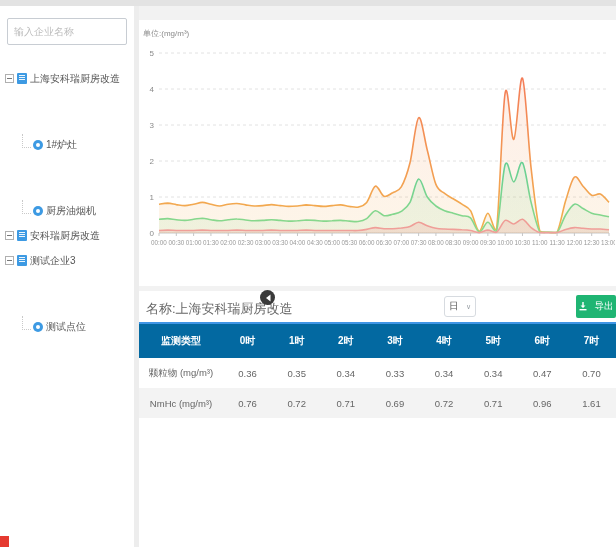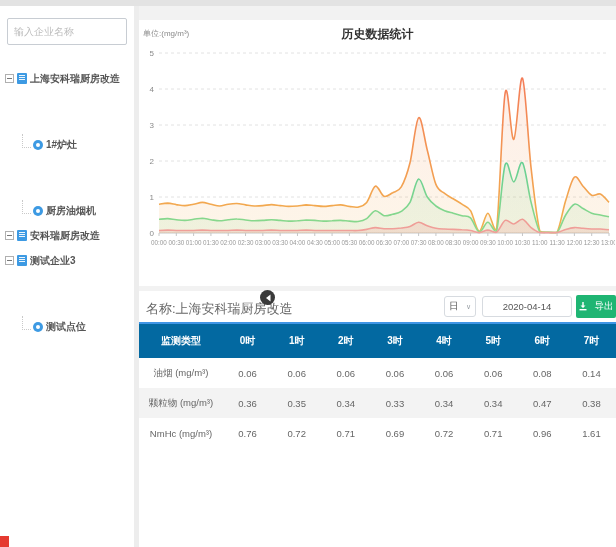--- a/index.html
+++ b/index.html
@@ -24,21 +24,21 @@
   .conn { width:9px; height:14px; border-left:1px dotted #c9c9c9;
     border-bottom:1px dotted #c9c9c9; margin:-8px 2px 0 4px; flex:none; }
   .org-icon { width:10px; height:11px; background:#3d9ae3; border-radius:1px;
     position:relative; margin-right:3px; flex:none; }
   .org-icon::after { content:""; position:absolute; left:2px; top:2px; width:6px; height:5px;
     background:linear-gradient(#fff 1px, transparent 1px) 0 0/3px 2px; opacity:.9; }
   .pt-icon { width:10px; height:10px; border-radius:50%; background:#3d9ae3;
     position:relative; margin-right:3px; flex:none; }
   .pt-icon::after { content:""; position:absolute; left:3px; top:3px; width:4px; height:4px;
     border-radius:50%; background:#fff; }
-  .tree-label { font-size:10px; color:#555;font-weight:bold; }
+  .tree-label { font-size:10px; color:#555; }
 
   
   .main { position:absolute; left:139px; top:6px; width:477px; height:541px; background:#f2f2f2; }
   .chart-card { position:absolute; left:0; top:14px; width:477px; height:266px; background:#fff;padding-left:20px; }
   .unit-label { position:absolute; left:4px; top:8px; font-size:8px; color:#8a8a8a; }
   .chart-title { position:absolute; left:0; top:6px; width:100%; text-align:center;
     font-size:12px; font-weight:bold; color:#333; }
   .chart-svg-wrap { position:absolute; left:2px; top:22px; }
   .legend { position:absolute; left:0; top:242px; width:100%; display:flex;
     justify-content:center; gap:12px; align-items:center;margin-top:32px; }
@@ -112,21 +112,20 @@
         <span class="tree-label">测试点位</span>
       </div>
     </div>
 </div>
 <div class="side-divider"></div>
 
 <div class="main">
 
   <div class="chart-card">
     <div class="unit-label">单位:(mg/m³)</div>
-    <div class="chart-title">历史数据统计</div>
     <div class="chart-svg-wrap">
       <svg id="chart-svg" width="474" height="218">
           <defs>
             <linearGradient id="grad0" gradientUnits="userSpaceOnUse" x1="0" y1="11" x2="0" y2="191">
               <stop offset="0" stop-color="#f4745a"></stop>
               <stop offset="1" stop-color="#f2b24e"></stop>
             </linearGradient>
             <linearGradient id="grad1" gradientUnits="userSpaceOnUse" x1="0" y1="11" x2="0" y2="191">
               <stop offset="0" stop-color="#27c0a0"></stop>
               <stop offset="1" stop-color="#8ed98b"></stop>
@@ -226,21 +225,20 @@
       </div>
   </div>
 
   <div class="table-card">
     <div class="name-row">
       <span class="name-label">名称:上海安科瑞厨房改造</span>
       <div class="period-select">
         <span class="val">日</span>
         <span class="caret">∨</span>
       </div>
-      <input class="date-input" value="2020-04-14" style="">
       <button class="export-btn">
         <svg width="8" height="9" viewBox="0 0 8 9">
           <path d="M3.3 0 h1.4 v3.4 h1.8 L4 6 1.5 3.4 h1.8 Z" fill="#fff"></path>
           <rect x="0.5" y="7" width="7" height="1.4" fill="#fff"></rect>
         </svg>
         <span>导出</span>
       </button>
     </div>
     <table class="data">
       <colgroup>
@@ -262,40 +260,29 @@
             <th>2时</th>
             <th>3时</th>
             <th>4时</th>
             <th>5时</th>
             <th>6时</th>
             <th>7时</th>
           </tr>
         </thead>
       <tbody id="tbl-body">
           <tr>
-            <td>油烟 (mg/m³)</td>
-            <td>0.06</td>
-            <td>0.06</td>
-            <td>0.06</td>
-            <td>0.06</td>
-            <td>0.06</td>
-            <td>0.06</td>
-            <td>0.08</td>
-            <td>0.14</td>
-          </tr>
-          <tr>
             <td>颗粒物 (mg/m³)</td>
             <td>0.36</td>
             <td>0.35</td>
             <td>0.34</td>
             <td>0.33</td>
             <td>0.34</td>
             <td>0.34</td>
             <td>0.47</td>
-            <td>0.38</td>
+            <td>0.70</td>
           </tr>
           <tr>
             <td>NmHc (mg/m³)</td>
             <td>0.76</td>
             <td>0.72</td>
             <td>0.71</td>
             <td>0.69</td>
             <td>0.72</td>
             <td>0.71</td>
             <td>0.96</td>

